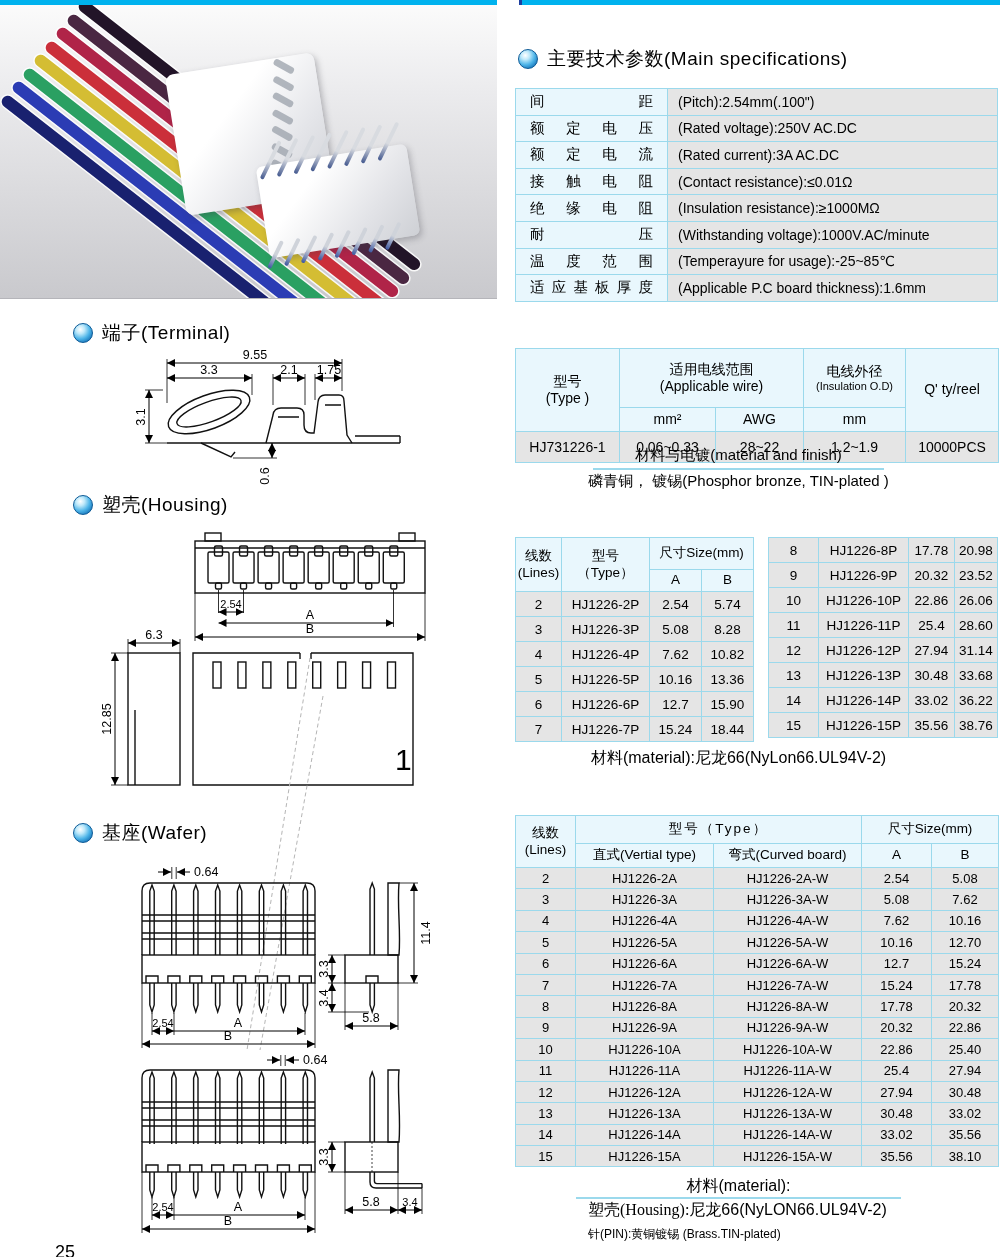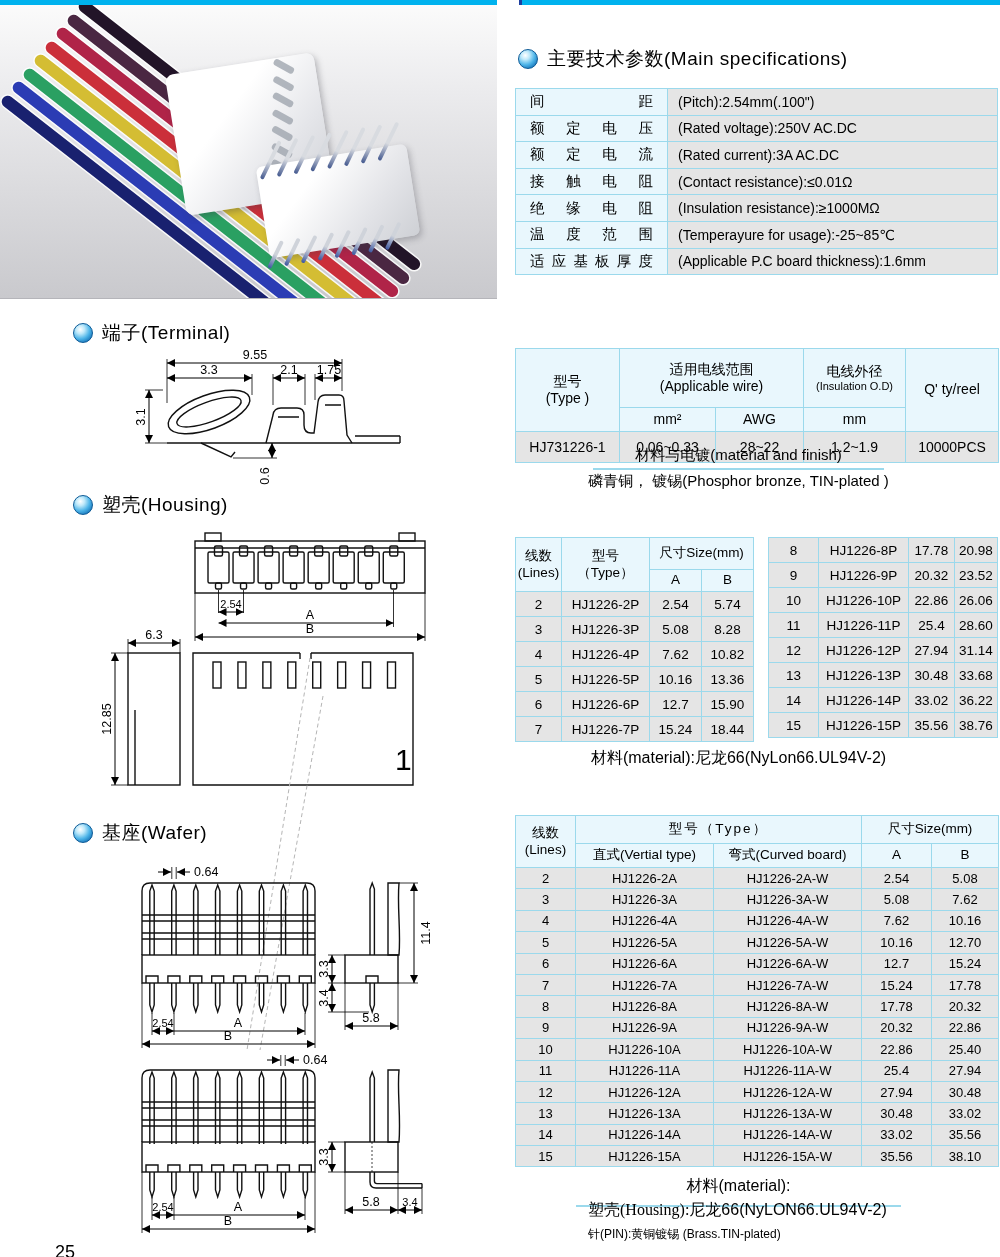--- a/index.html
+++ b/index.html
@@ -135,20 +135,24 @@
       </tr>
       <tr>
         <td class="spec-label">接触电阻</td>
         <td class="spec-value">(Contact resistance):≤0.01Ω</td>
       </tr>
       <tr>
         <td class="spec-label">绝缘电阻</td>
         <td class="spec-value">(Insulation resistance):≥1000MΩ</td>
       </tr>
       <tr>
+        <td class="spec-label">耐压</td>
+        <td class="spec-value">(Withstanding voltage):1000V.AC/minute</td>
+      </tr>
+      <tr>
         <td class="spec-label">温度范围</td>
         <td class="spec-value">(Temperayure for usage):-25~85℃</td>
       </tr>
       <tr>
         <td class="spec-label">适应基板厚度</td>
         <td class="spec-value">(Applicable P.C board thickness):1.6mm</td>
       </tr>
     </tbody>
 </table>
 
@@ -641,21 +645,21 @@
         <td>15</td>
         <td>HJ1226-15A</td>
         <td>HJ1226-15A-W</td>
         <td>35.56</td>
         <td>38.10</td>
       </tr>
     </tbody>
 </table>
 
 <div class="mat-center" style="top:1176px;font-size:16px">
-  <span class="mat-underline" style="padding:0 110px 8px 110px">材料(material):</span>
+  <span class="mat-underline" style="padding:0 110px 0 110px">材料(material):</span>
 </div>
 <div class="mat-left" style="top:1200px;font-size:16px">
   <span class="serif-bold">塑壳(Housing):</span><span>尼龙66(NyLON66.UL94V-2)</span>
 </div>
 <div class="mat-left" style="top:1226px;font-size:12px">
   <span>针(PIN):</span><span class="serif-bold">黄铜镀锡</span><span> (Brass.TIN-plated)</span>
 </div>
 
 <div class="page-num">25</div>
 

